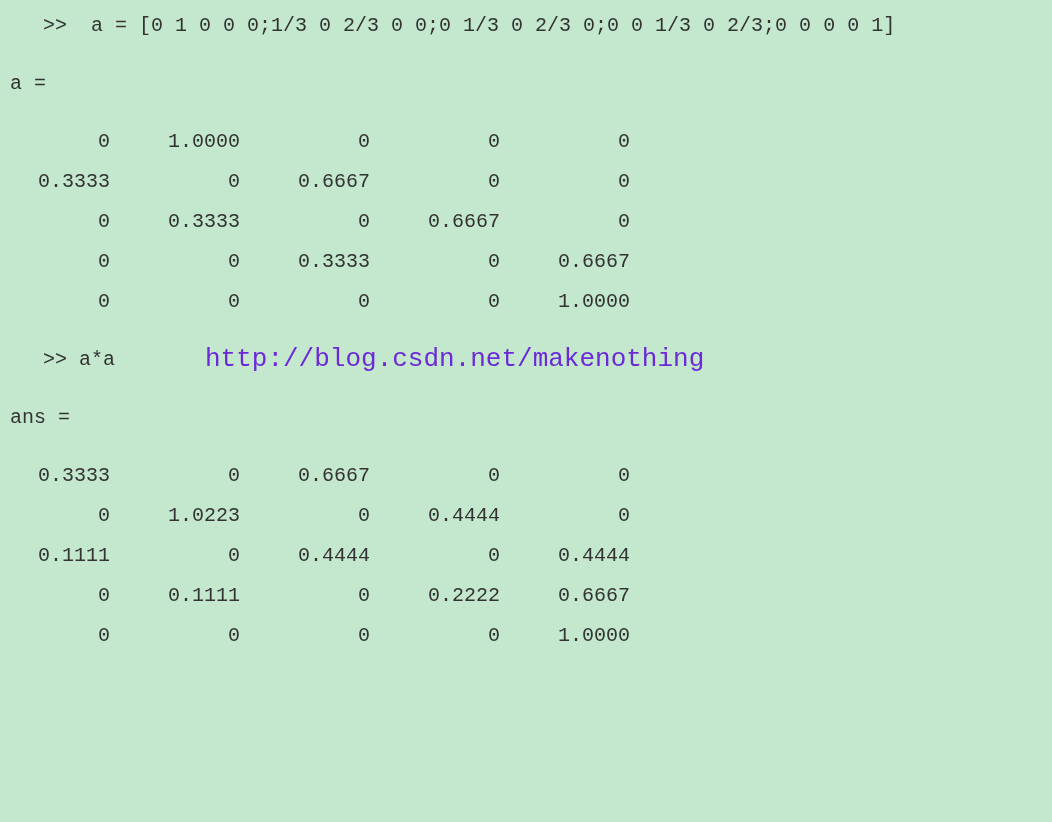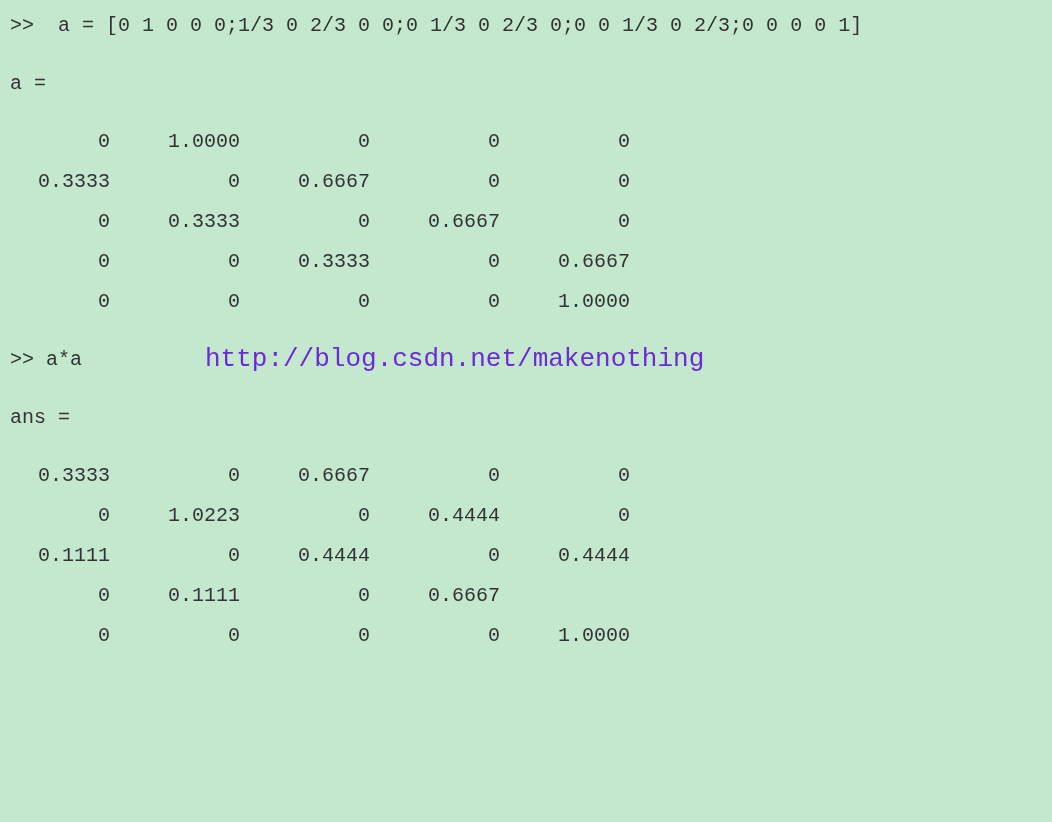--- a/index.html
+++ b/index.html
@@ -13,20 +13,21 @@
       font-size: 20px;
       color: #333333;
       padding: 12px 10px;
       width: 1052px;
       height: 822px;
       line-height: 1.4;
     }
     .prompt-line {
       white-space: pre;
       margin-bottom: 30px;
+      margin-left: 33px;
     }
     .matrix {
       margin-bottom: 30px;
     }
     .matrix-row {
       display: flex;
       margin-bottom: 12px;
     }
     .cell {
       width: 130px;
@@ -132,20 +133,21 @@
       <div class="cell">0.1111</div>
       <div class="cell">0</div>
       <div class="cell">0.4444</div>
       <div class="cell">0</div>
       <div class="cell">0.4444</div>
     </div>
     <div class="matrix-row">
       <div class="cell">0</div>
       <div class="cell">0.1111</div>
       <div class="cell">0</div>
+      <div class="cell">0.2222</div>
       <div class="cell">0.6667</div>
     </div>
     <div class="matrix-row">
       <div class="cell">0</div>
       <div class="cell">0</div>
       <div class="cell">0</div>
       <div class="cell">0</div>
       <div class="cell">1.0000</div>
     </div>
   </div>

